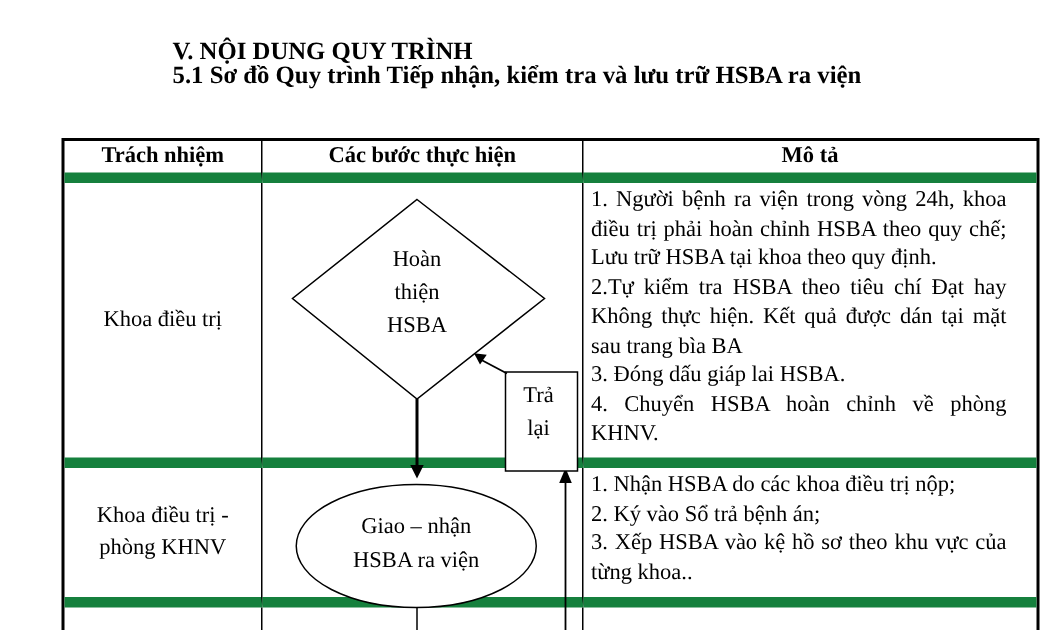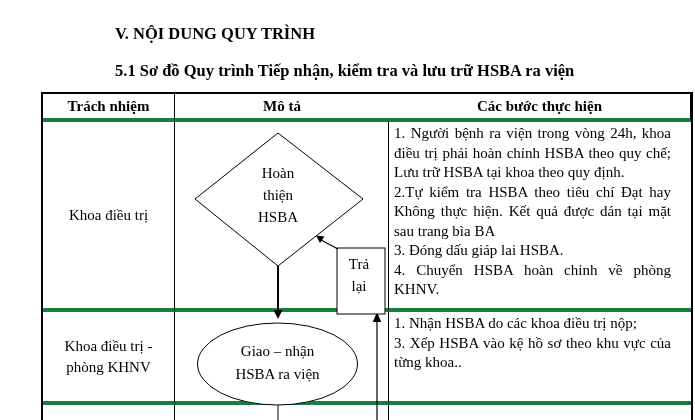--- a/index.html
+++ b/index.html
@@ -12,35 +12,35 @@
     color: #000;
   }
   .heading {
     position: absolute;
     left: 115px;
     font-weight: bold;
     font-size: 16.5px;
     white-space: nowrap;
   }
   #h1 { top: 24px; }
-  #h2 { top: 61px; }
+  #h2 { top: 40px; }
 
   
   .proc-table {
     position: absolute;
     left: 41px; top: 92px;
     display: grid;
     grid-template-columns: 132px 214px 302px;
     grid-template-rows: 28px 190px 93px 30px;
     border: 2px solid #000;
     background: #fff;
   }
   .cell {
     border-right: 1px solid #000;
-    border-bottom: 4px solid #15803d;
+    border-bottom: 7px solid #15803d;
     overflow: hidden;
   }
   .cell.last-col { border-right: none; }
   .hd {
     display: flex; align-items: center; justify-content: center;
     font-weight: bold; font-size: 15px; text-align: center;
   }
   .resp {
     display: flex; align-items: center; justify-content: center;
     font-size: 15px; text-align: center; padding: 0 16px; line-height: 21px;
@@ -72,36 +72,37 @@
 </style>
 </head>
 <body>
 
 <div class="heading" id="h1">V. NỘI DUNG QUY TRÌNH</div>
 <div class="heading" id="h2">5.1 Sơ đồ Quy trình Tiếp nhận, kiểm tra và lưu trữ HSBA ra viện</div>
 
 <div class="proc-table">
 
   <div class="cell hd">Trách nhiệm</div>
+  <div class="cell hd">Các bước thực hiện</div>
   <div class="cell hd last-col">Mô tả</div>
-  <div class="cell hd">Các bước thực hiện</div>
 
   <div class="cell resp">Khoa điều trị</div>
   <div class="cell"></div>
   <div class="cell desc-cell last-col">
     <p>1. Người bệnh ra viện trong vòng 24h, khoa điều trị phải hoàn chỉnh HSBA theo quy chế; Lưu trữ HSBA tại khoa theo quy định.</p>
     <p>2.Tự kiểm tra HSBA theo tiêu chí Đạt hay Không thực hiện. Kết quả được dán tại mặt sau trang bìa BA</p>
     <p>3. Đóng dấu giáp lai HSBA.</p>
     <p>4. Chuyển HSBA hoàn chỉnh về phòng KHNV.</p>
   </div>
 
   <div class="cell resp">Khoa điều trị - phòng KHNV</div>
   <div class="cell"></div>
   <div class="cell desc-cell last-col">
     <p>1. Nhận HSBA do các khoa điều trị nộp;</p>
+    <p>2. Ký vào Sổ trả bệnh án;</p>
     <p>3. Xếp HSBA vào kệ hồ sơ theo khu vực của từng khoa..</p>
   </div>
 
   <div class="cell"></div>
   <div class="cell"></div>
   <div class="cell last-col"></div>
 </div>
 
 <svg id="flow-svg" viewBox="0 0 214 298">
 

